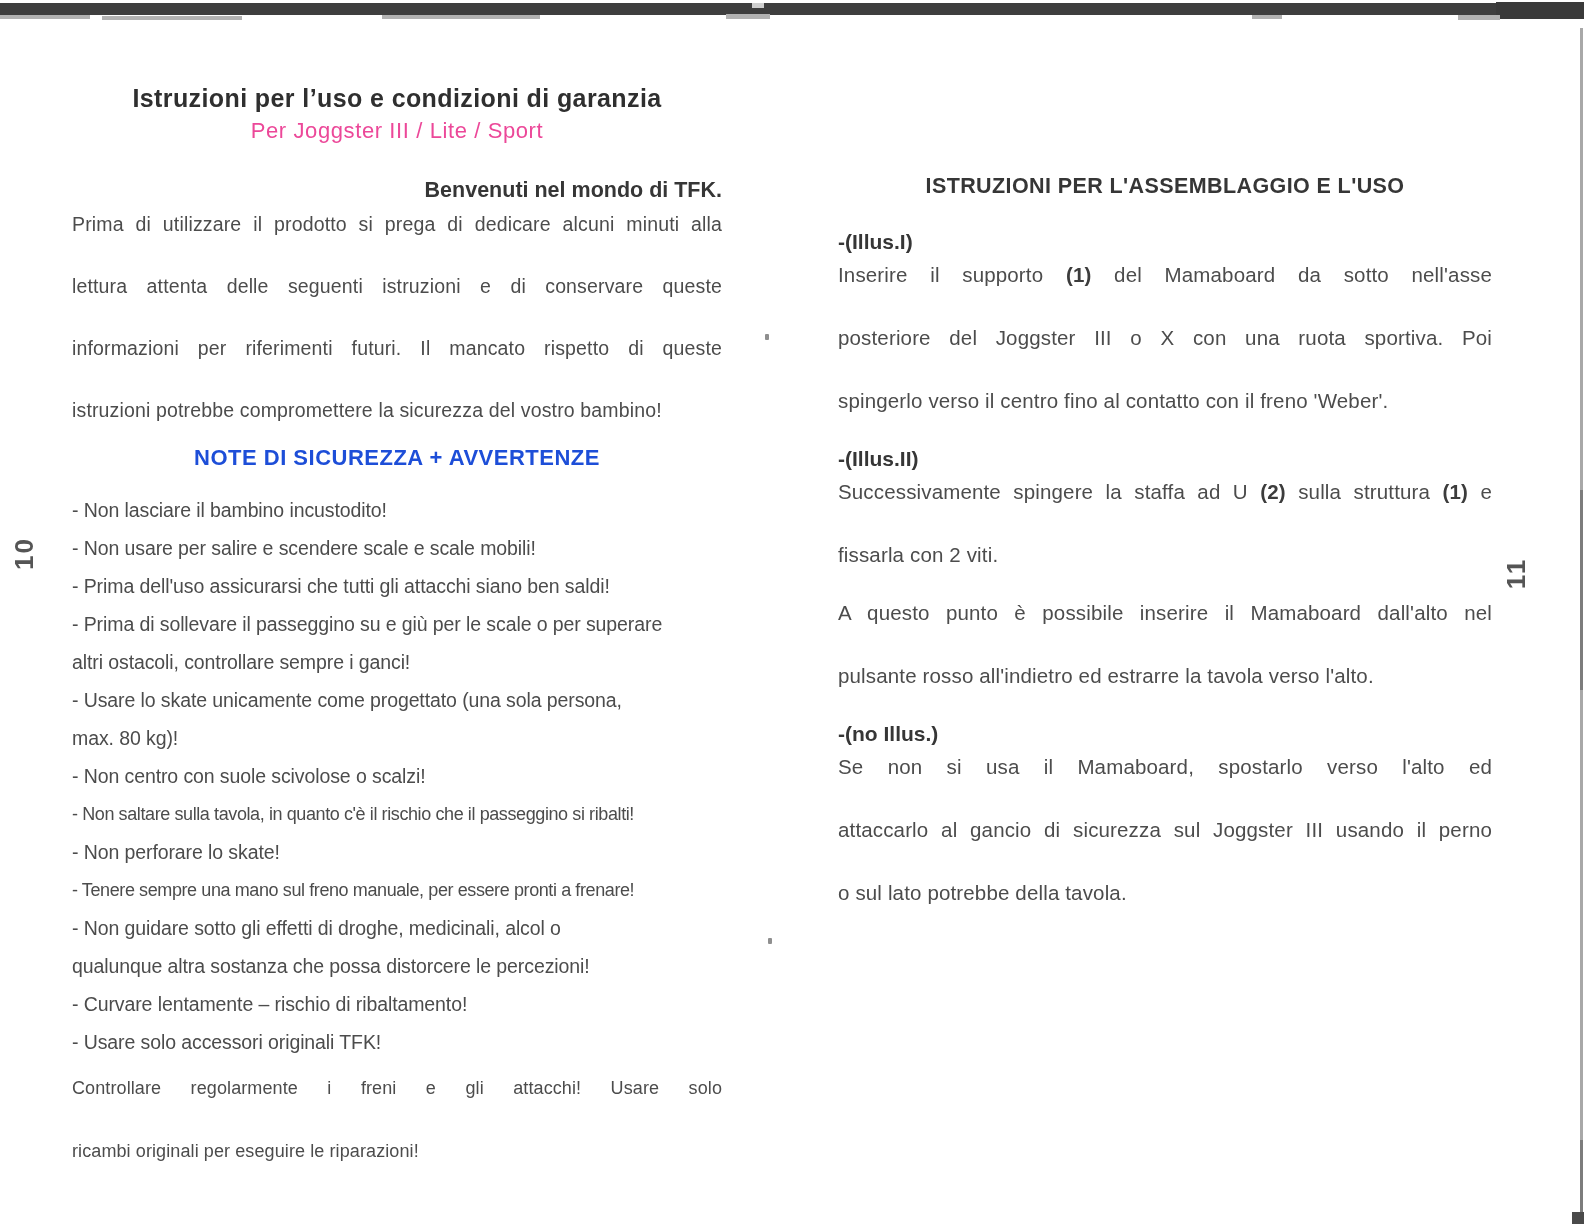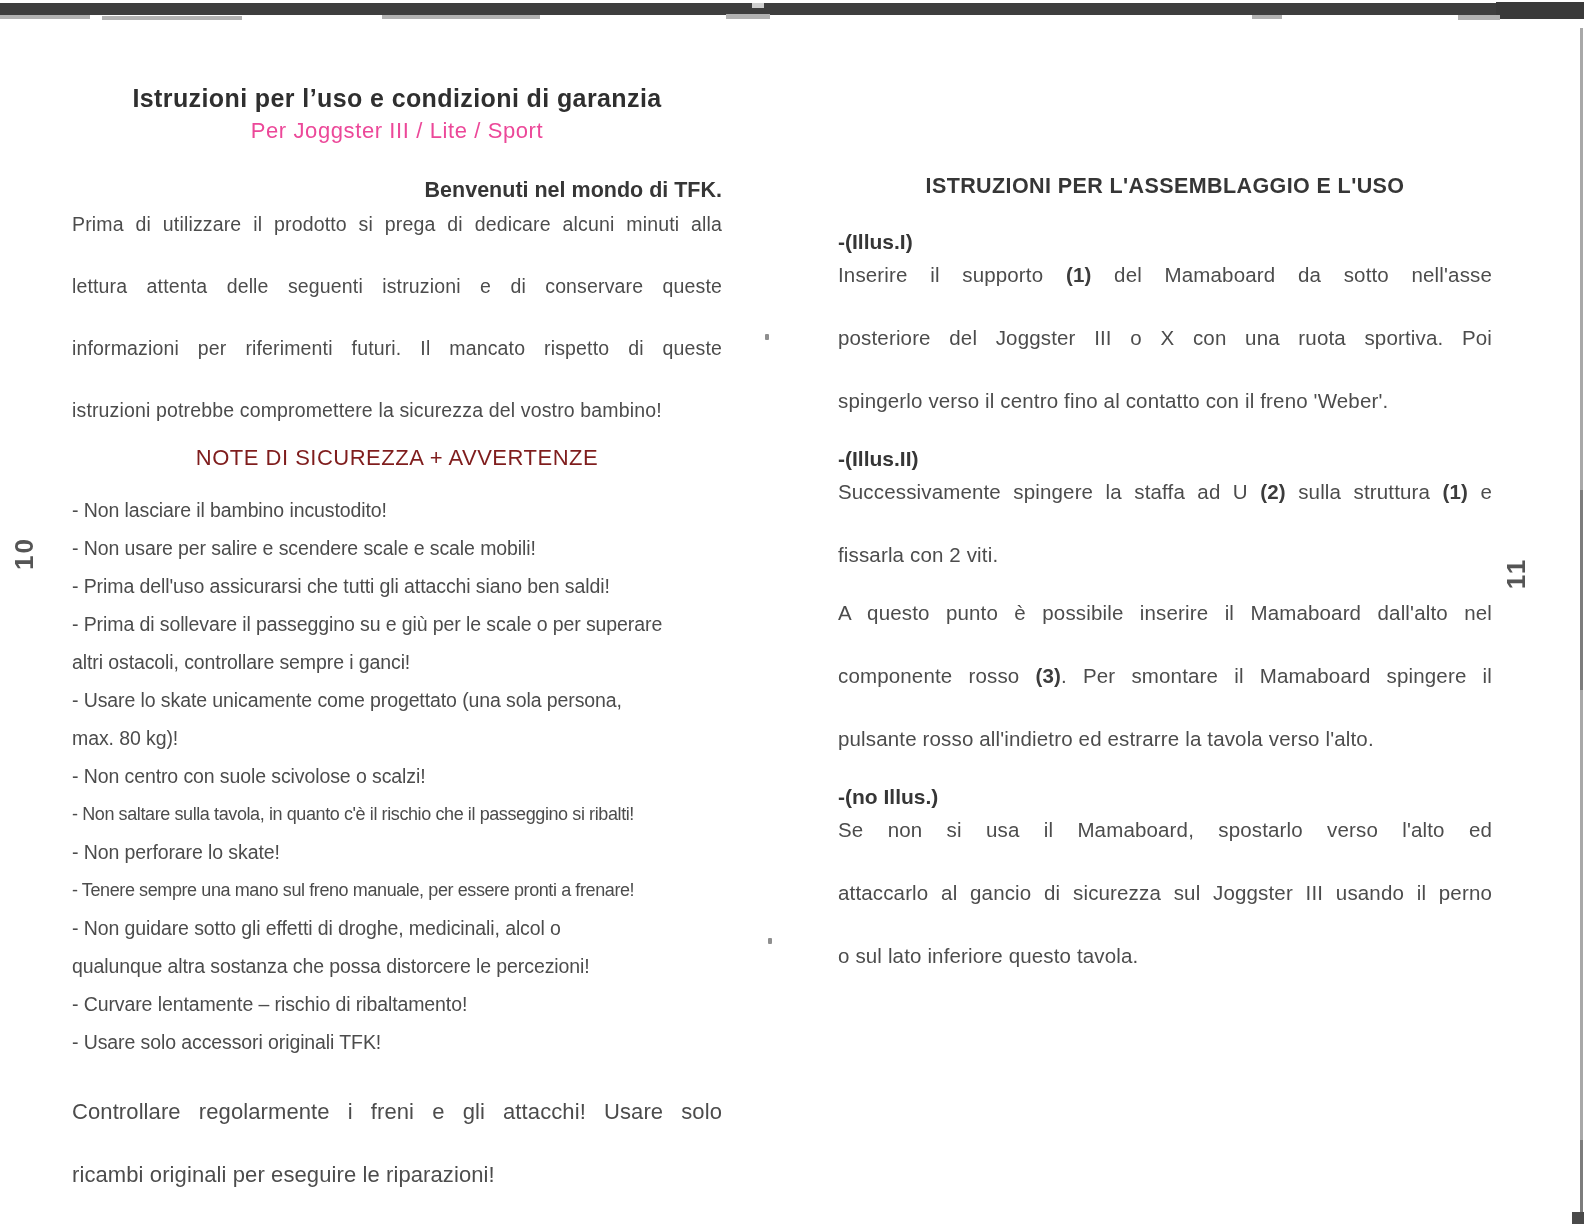--- a/index.html
+++ b/index.html
@@ -40,25 +40,25 @@
   }
   .pagenum-left  { left: -6px;   top: 538px; }
   .pagenum-right { left: 1486px; top: 558px; }
 
   
   .page-left { position: absolute; left: 72px; top: 82px; width: 650px; }
   .doc-title { font-size: 25px; font-weight: bold; color: #2f2f2f; text-align: center; letter-spacing: 0.4px; line-height: 32px; }
   .doc-subtitle { font-size: 22px; color: #ec4899; text-align: center; letter-spacing: 0.6px; line-height: 30px; margin-top: 2px; }
   .welcome-heading { margin-top: 30px; font-size: 21.5px; font-weight: bold; color: #363636; text-align: right; line-height: 28px; }
   .intro { margin-top: 5px; font-size: 19.5px; line-height: 31px; letter-spacing: 0.15px; }
-  .safety-heading { margin-top: 17px; font-size: 22px; font-weight: normal; color: #7f1d1d; text-align: center; letter-spacing: 0.5px; line-height: 30px; }
+  .safety-heading { margin-top: 17px; font-size: 22px; font-weight: bold; color: #1d4ed8; text-align: center; letter-spacing: 0.5px; line-height: 30px; }
   .safety-list { margin-top: 18px; font-size: 19.5px; line-height: 38px; letter-spacing: -0.1px; }
   .safety-item { white-space: pre-line; }
   .safety-item.condensed { font-size: 18px; letter-spacing: -0.4px; }
-  .closing { margin-top: 35px; font-size: 22px; line-height: 31.5px; letter-spacing: 0.1px; }
+  .closing { margin-top: 12px; font-size: 18px; line-height: 31.5px; letter-spacing: 0.1px; }
 
   
   .jline { text-align: justify; }
   .jline::after { content: ""; display: inline-block; width: 100%; height: 0; }
 
   
   .page-right { position: absolute; left: 838px; top: 172px; width: 654px; }
   .assembly-heading { font-size: 21.5px; font-weight: bold; color: #363636; text-align: center; letter-spacing: 0.4px; line-height: 28px; }
   .r-section { margin-top: 27px; }
   .r-label { font-size: 21px; font-weight: bold; color: #363636; line-height: 30px; margin-bottom: 2px; }
@@ -144,28 +144,27 @@
       <div class="r-label">-(Illus.II)</div>
       <div class="r-text">
         <div class="jline">Successivamente spingere la staffa ad U <b>(2)</b> sulla struttura <b>(1)</b> e</div>
         <div>fissarla con 2 viti.</div>
       </div>
     </div>
 
     <div class="r-section">
       <div class="r-text">
         <div class="jline">A questo punto è possibile inserire il Mamaboard dall'alto nel</div>
-        <div class="jline">componente rosso <b>(3)</b>. Per smontare il Mamaboard spingere il</div>
         <div>pulsante rosso all'indietro ed estrarre la tavola verso l'alto.</div>
       </div>
     </div>
 
     <div class="r-section">
       <div class="r-label">-(no Illus.)</div>
       <div class="r-text">
         <div class="jline">Se non si usa il Mamaboard, spostarlo verso l'alto ed</div>
         <div class="jline">attaccarlo al gancio di sicurezza sul Joggster III usando il perno</div>
-        <div>o sul lato inferiore questo tavola.</div>
+        <div>o sul lato potrebbe della tavola.</div>
       </div>
     </div>
   </div>
 
 </div>
 
 </body></html>

